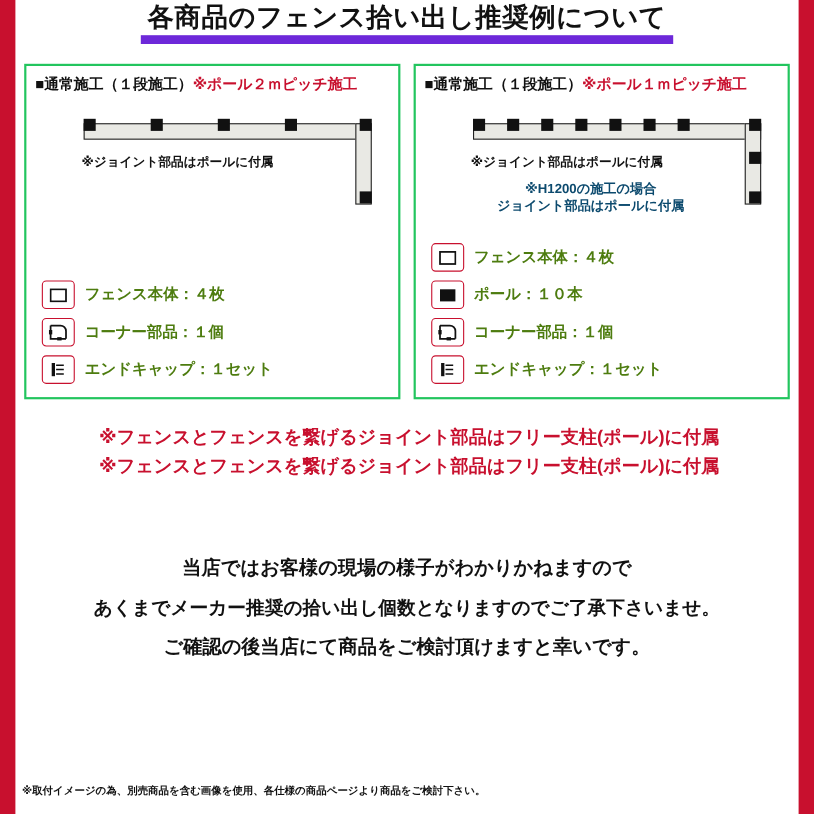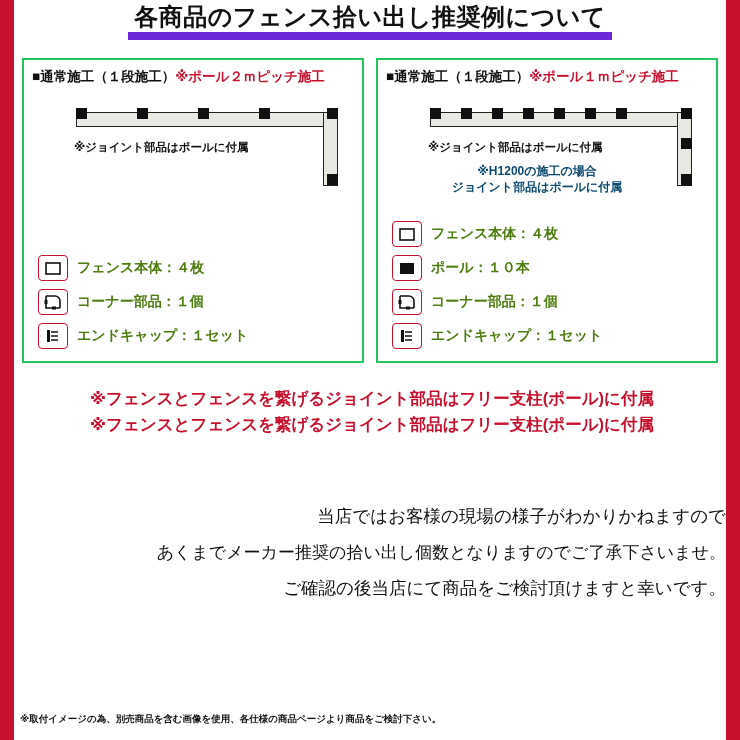--- a/index.html
+++ b/index.html
@@ -60,21 +60,21 @@
   }
   .chip svg{display:block;}
   .legend-text{font-size:14px;font-weight:bold;color:#4d7c0f;white-space:nowrap;}
 
   
   .red-notes{position:absolute;left:16px;top:386px;width:712px;}
   .red-note{font-size:16.5px;font-weight:bold;color:#c8102e;line-height:1.55;white-space:nowrap;text-align:center;}
 
   
   .body-lines{position:absolute;left:14px;top:498px;width:712px;text-align:center;}
-  .body-line{font-size:17.5px;font-weight:normal;color:#111;line-height:2.1;white-space:nowrap;text-align:right;}
+  .body-line{font-size:17.5px;font-weight:bold;color:#111;line-height:2.1;white-space:nowrap;}
   .body-line.wide{font-size:17px;}
 
   
   .footnote{
     position:absolute;left:20px;bottom:14px;width:700px;
     font-size:9.5px;font-weight:bold;color:#111;white-space:nowrap;
   }
 </style>
 </head>
 <body>

